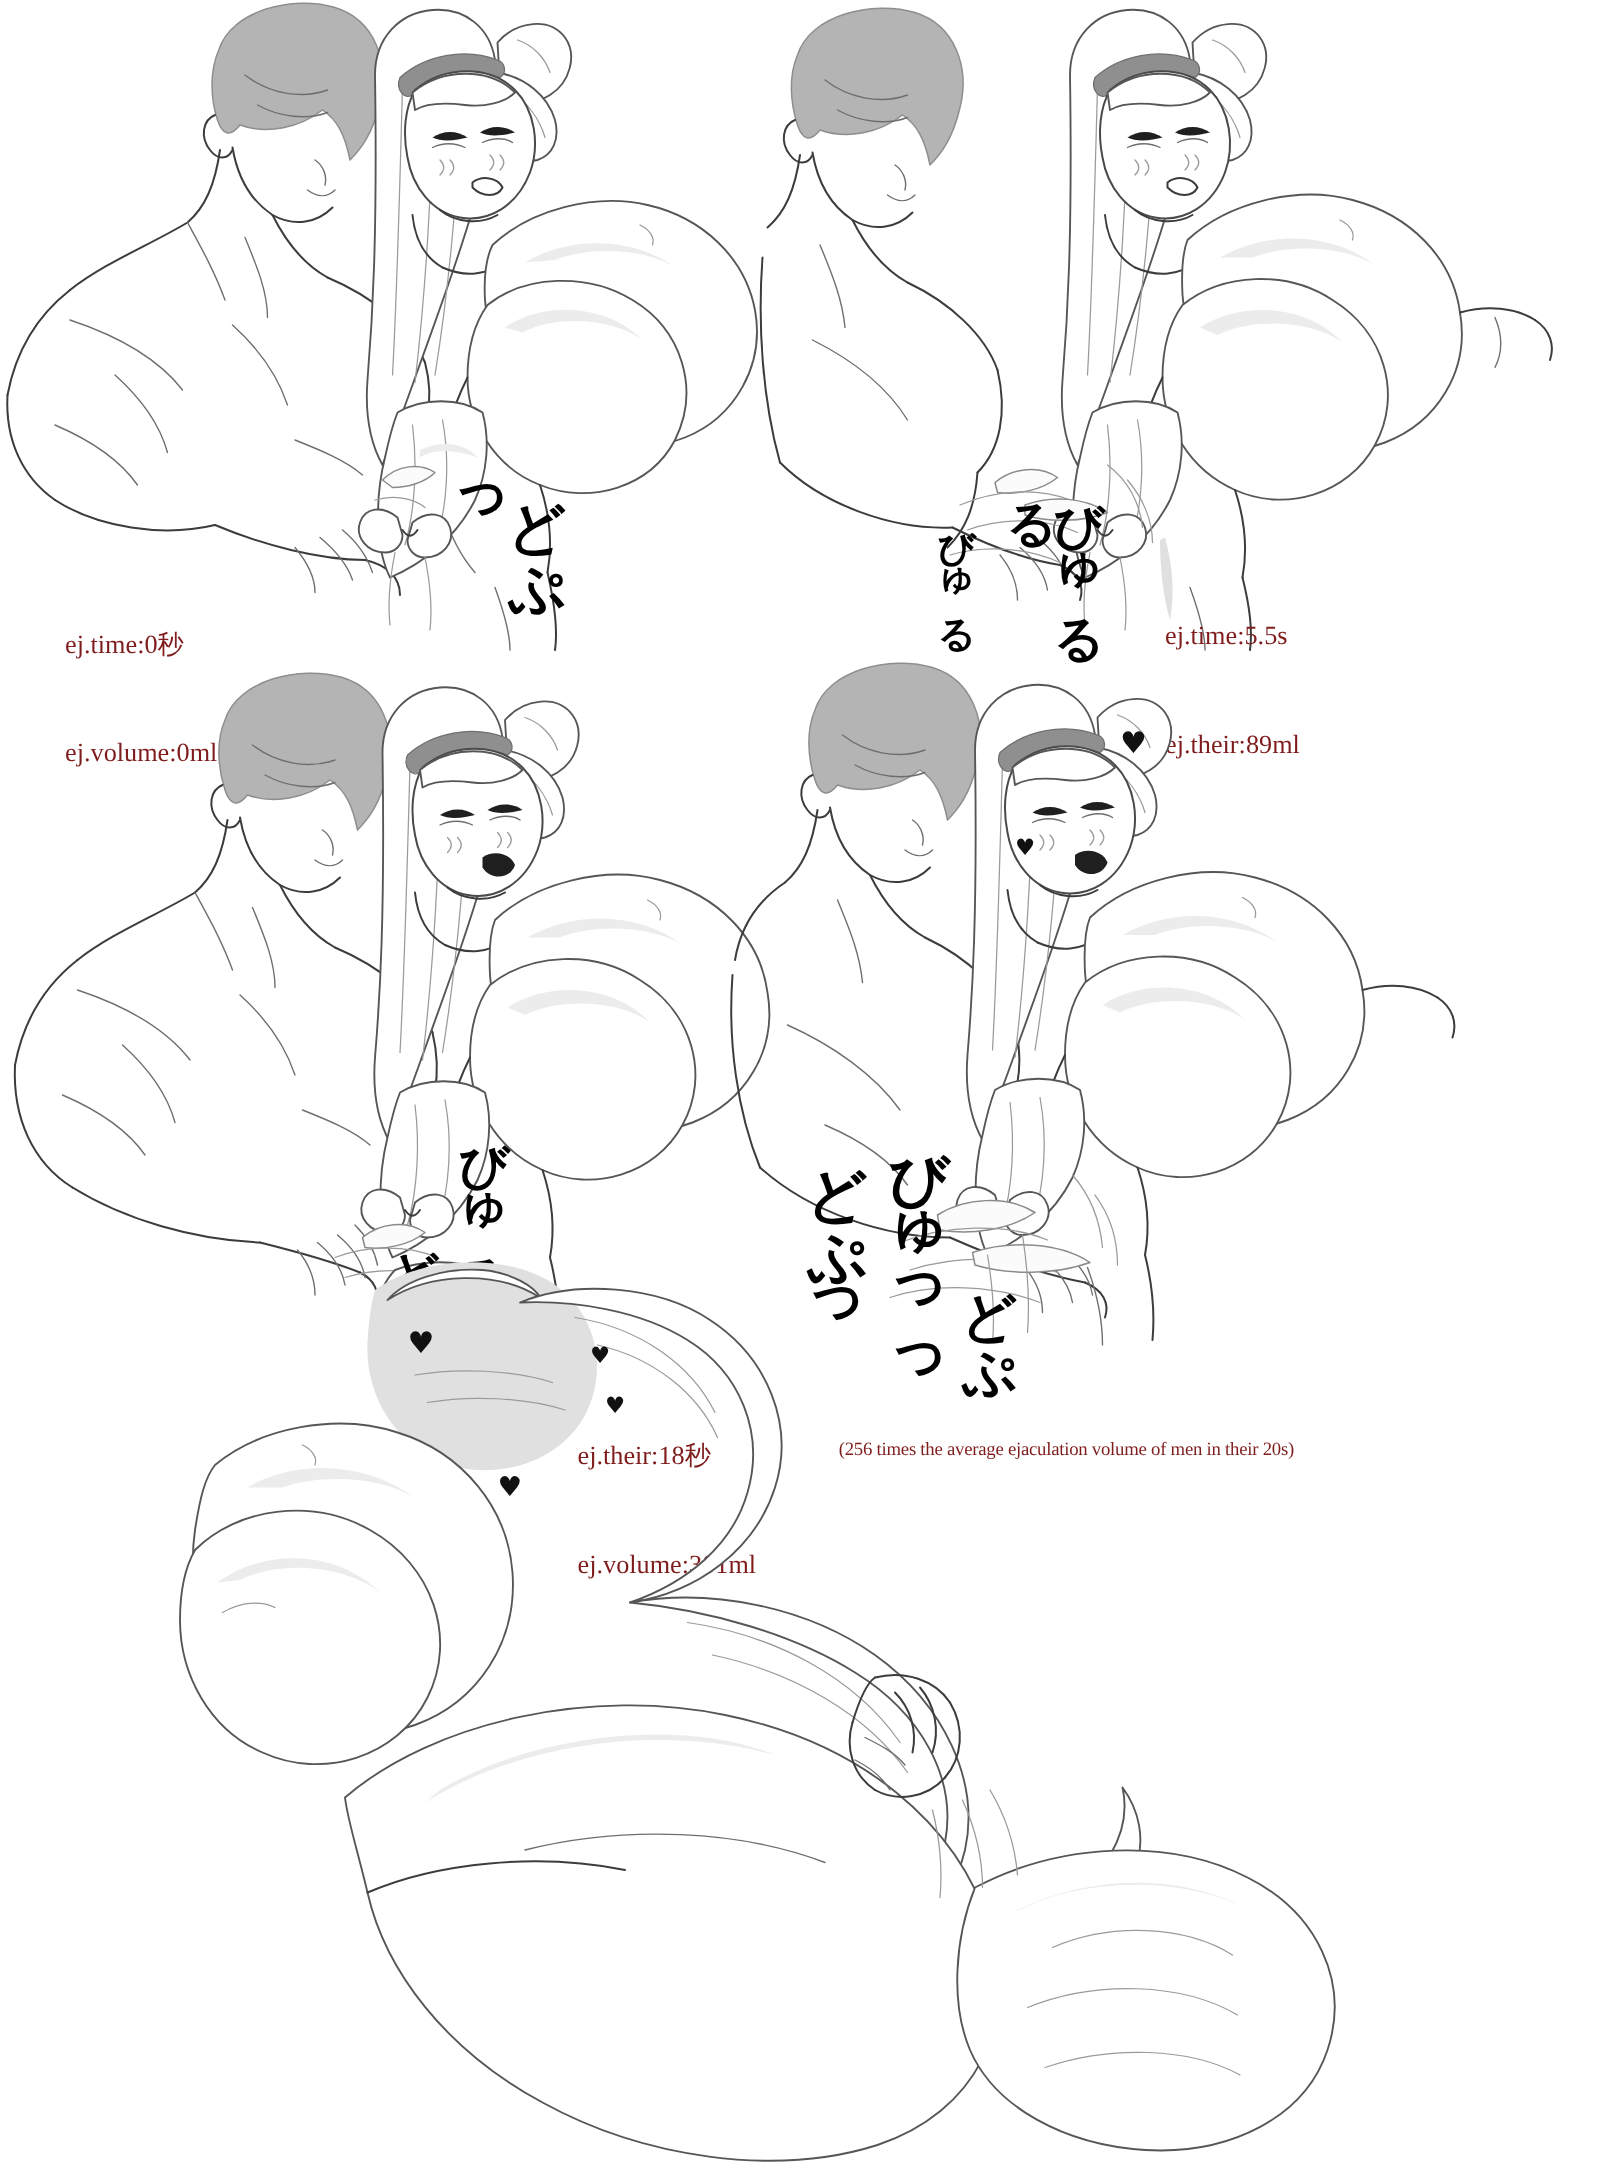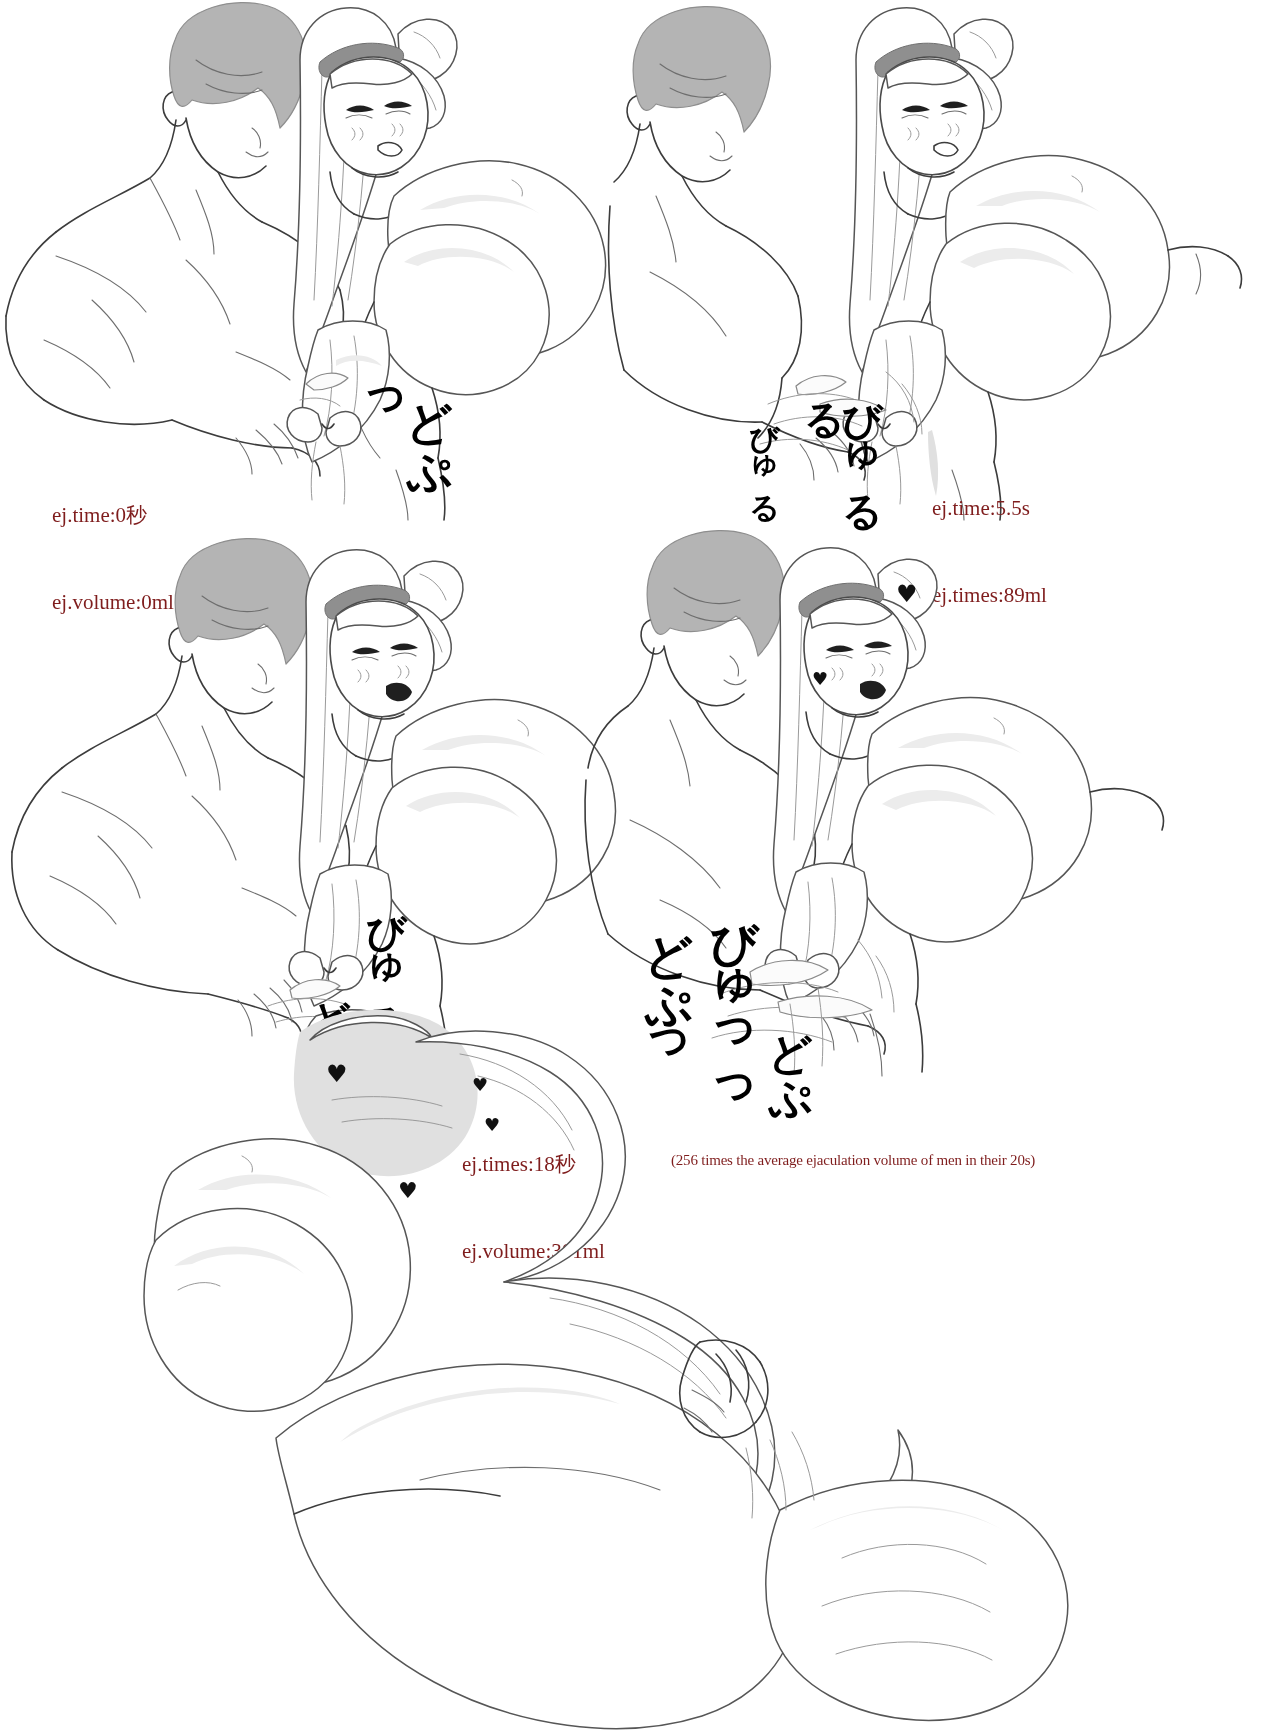--- a/index.html
+++ b/index.html
@@ -271,21 +271,21 @@
       <path class="ln-lite" d="M292 384 C304 398 312 416 312 434"></path>
 
       <path class="fill-shade2" d="M322 430 C328 452 330 474 326 496 C320 476 318 452 318 432 Z"></path>
     </svg>
 
     <div class="sfx vert" style="left:196px;top:374px;font-size:40px;letter-spacing:0px;">びゅるる</div>
     <div class="sfx vert" style="left:140px;top:404px;font-size:30px;letter-spacing:0px;">びゅる</div>
 
     <div class="caption" style="left:322px;top:436px;">
       <span class="line">ej.time:5.5s</span>
-      <span class="line">ej.times:89ml</span>
+      <span class="line">ej.their:89ml</span>
     </div>
   </div>
 
   <div class="panel" style="left:0px;top:520px;width:640px;height:620px;">
 
     <svg class="art" viewBox="0 0 640 620" width="640" height="620">
 
       <path class="fill-hair" d="M180 56 C190 24 240 12 274 22 C306 32 318 66 310 98
         C304 124 294 136 286 144 C282 124 276 112 264 104 C246 118 220 124 198 116
         C190 126 184 124 180 112 C174 94 173 72 180 56 Z"></path>
@@ -387,21 +387,21 @@
     </svg>
 
     <div class="sfx vert" style="left:368px;top:366px;font-size:40px;">びゅるる</div>
     <div class="sfx vert" style="left:312px;top:452px;font-size:40px;">どぷっ</div>
 
     <div class="heart" style="left:448px;top:586px;font-size:26px;">♥</div>
     <div class="heart" style="left:484px;top:596px;font-size:18px;">♥</div>
   </div>
 
   <div class="caption" style="left:462px;top:1092px;">
-    <span class="line">ej.times:18秒</span>
+    <span class="line">ej.their:18秒</span>
     <span class="line">ej.volume:301ml</span>
   </div>
 
   <div class="panel" style="left:600px;top:520px;width:680px;height:640px;">
 
     <svg class="art" viewBox="0 0 680 640" width="680" height="640">
 
       <path class="fill-hair" d="M52 48 C62 16 112 4 146 14 C178 24 190 58 182 90
         C176 116 166 128 158 136 C154 116 148 104 136 96 C118 110 92 116 70 108
         C62 118 56 116 52 104 C46 86 45 64 52 48 Z"></path>

